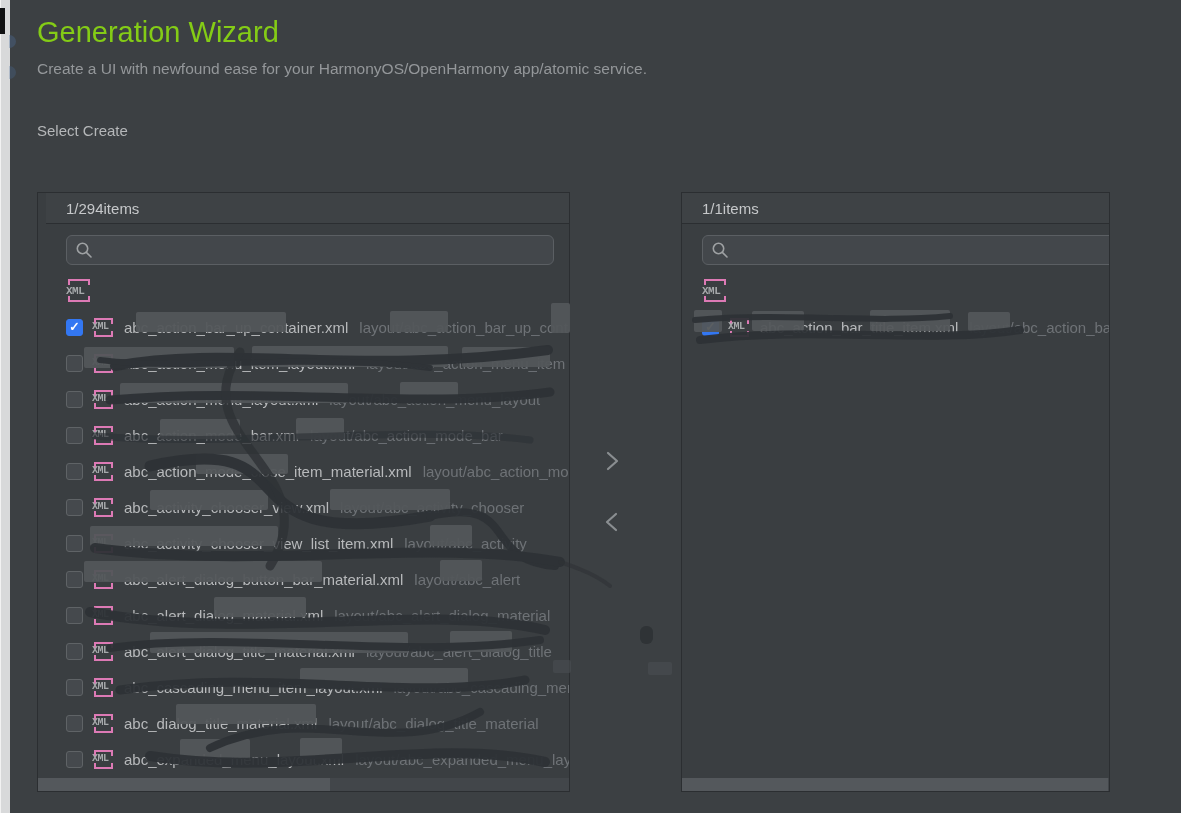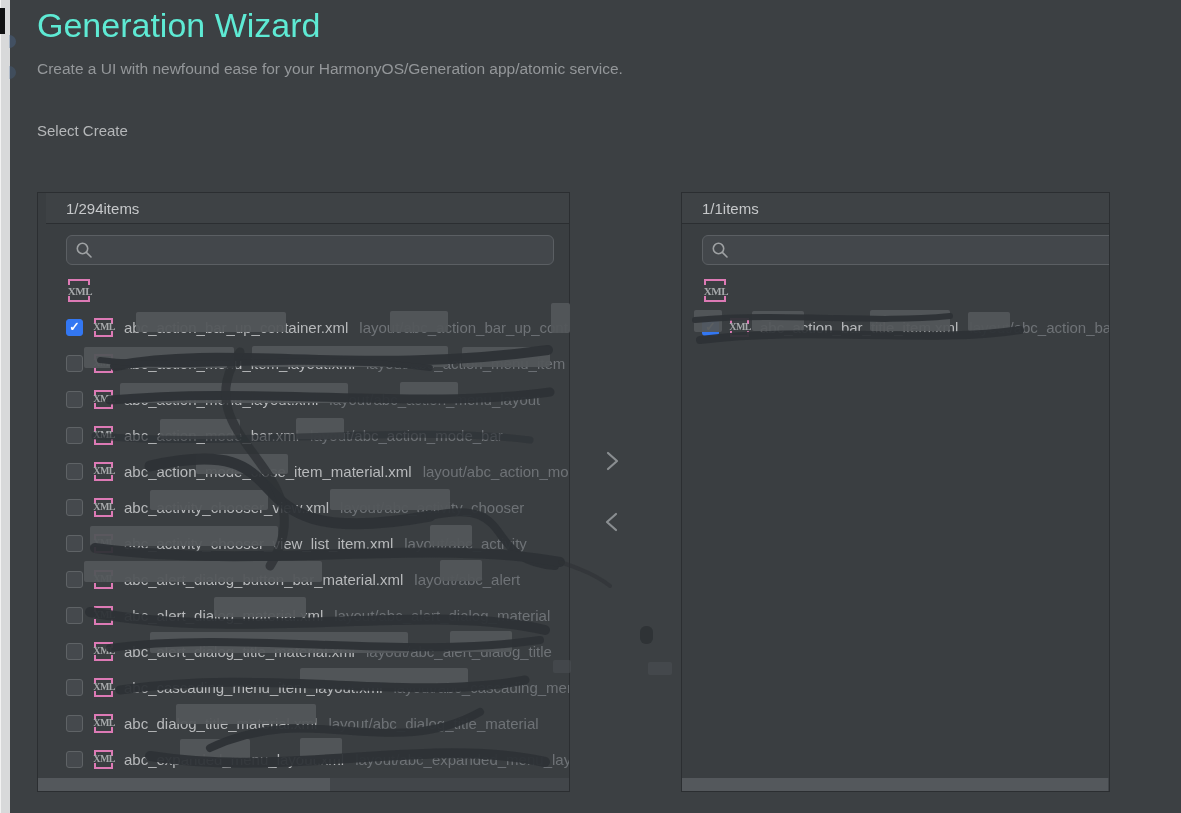--- a/index.html
+++ b/index.html
@@ -7,21 +7,21 @@
          font-family:"Liberation Sans",sans-serif;-webkit-font-smoothing:antialiased;}
 
   
   .edge-strip{position:absolute;left:0;top:0;width:9px;height:813px;background:#D8D9DA;border-left:1px solid #F2F2F2;}
   .edge-notch{position:absolute;left:0;top:8px;width:5px;height:26px;background:#101112;}
   .edge-remnant{position:absolute;left:9px;width:7px;height:13px;border-radius:0 7px 7px 0;background:#4D6F9F;}
   .edge-remnant.r1{top:35px;opacity:.35}
   .edge-remnant.r2{top:66px;opacity:.28}
 
   
-  .wizard-title{position:absolute;left:37px;top:6px;font-size:34px;font-weight:400;color:#5eead4;}
+  .wizard-title{position:absolute;left:37px;top:16px;font-size:29px;font-weight:400;color:#84cc16;}
   .wizard-subtitle{position:absolute;left:37px;top:60px;font-size:15.5px;color:#94979A;}
   .section-title{position:absolute;left:37px;top:122px;font-size:15px;color:#B5B7B9;}
   .section-desc{position:absolute;left:37px;top:148px;font-size:14.5px;color:#8E9194;}
 
   
   .panel{position:absolute;top:192px;height:600px;background:#3A3E41;border:1px solid #2B2E31;box-sizing:border-box;}
   .panel.left{left:37px;width:533px;padding-left:8px;}
   .panel.right{left:681px;width:429px;}
   .panel-header{height:30px;display:flex;align-items:center;padding:0 20px;
                 background:#3E4245;border-bottom:1px solid #2B2E31;
@@ -34,22 +34,22 @@
   .searchbox input{flex:1;background:transparent;border:none;outline:none;color:#C6C8CA;
                    font-size:14px;font-family:"Liberation Sans",sans-serif;}
   .search-glyph{flex:none;margin-right:6px;display:block;}
 
   
   .xml-icon{position:relative;display:inline-block;width:23px;height:19px;flex:none;}
   .xml-icon::before,.xml-icon::after{content:"";position:absolute;left:2px;right:2px;height:4px;
       border:2px solid #DD7AB5;}
   .xml-icon::before{top:0;border-bottom:none;}
   .xml-icon::after{bottom:0;border-top:none;}
-  .xml-text{position:absolute;left:0;right:0;top:50%;transform:translateY(-52%);text-align:right;
-      font-family:Liberation Serif, serif;font-weight:700;font-size:10px;color:#A6A9AB;letter-spacing:-0.5px;}
+  .xml-text{position:absolute;left:0;right:0;top:50%;transform:translateY(-52%);text-align:left;
+      font-family:Liberation Mono, monospace;font-weight:700;font-size:10px;color:#A6A9AB;letter-spacing:-0.5px;}
   .xml-icon.lg{width:26px;height:23px;}
   .xml-icon.lg .xml-text{font-size:11px;}
   .filter-icon{position:absolute;left:20px;top:55px;}
 
   
   .list{position:absolute;left:0;right:0;top:85px;}
   .row{height:36px;display:flex;align-items:center;padding-left:20px;gap:9px;white-space:nowrap;overflow:hidden;}
   .checkbox{flex:none;width:17px;height:17px;border-radius:3px;background:#45494D;border:1px solid #5F6366;
             box-sizing:border-box;display:flex;align-items:center;justify-content:center;}
   .checkbox.checked{background:#3377F2;border-color:#3377F2;}
@@ -76,21 +76,21 @@
 <body>
 
 <div id="stage">
 
   <div class="edge-strip"></div>
   <div class="edge-notch"></div>
   <div class="edge-remnant r1"></div>
   <div class="edge-remnant r2"></div>
 
   <div class="wizard-title">Generation Wizard</div>
-  <div class="wizard-subtitle">Create a UI with newfound ease for your HarmonyOS/Generation app/atomic service.</div>
+  <div class="wizard-subtitle">Create a UI with newfound ease for your HarmonyOS/OpenHarmony app/atomic service.</div>
   <div class="section-title">Select Create</div>
 
   <div class="panel left">
     <div class="panel-header">1/294items</div>
     <div class="panel-body">
       <div class="searchbox">
         <svg class="search-glyph" width="18" height="18" viewBox="0 0 18 18">
           <circle cx="7.5" cy="7.5" r="5.2" fill="none" stroke="#9EA1A3" stroke-width="1.6"></circle>
           <line x1="11.6" y1="11.6" x2="16" y2="16" stroke="#9EA1A3" stroke-width="1.6" stroke-linecap="round"></line>
         </svg>

